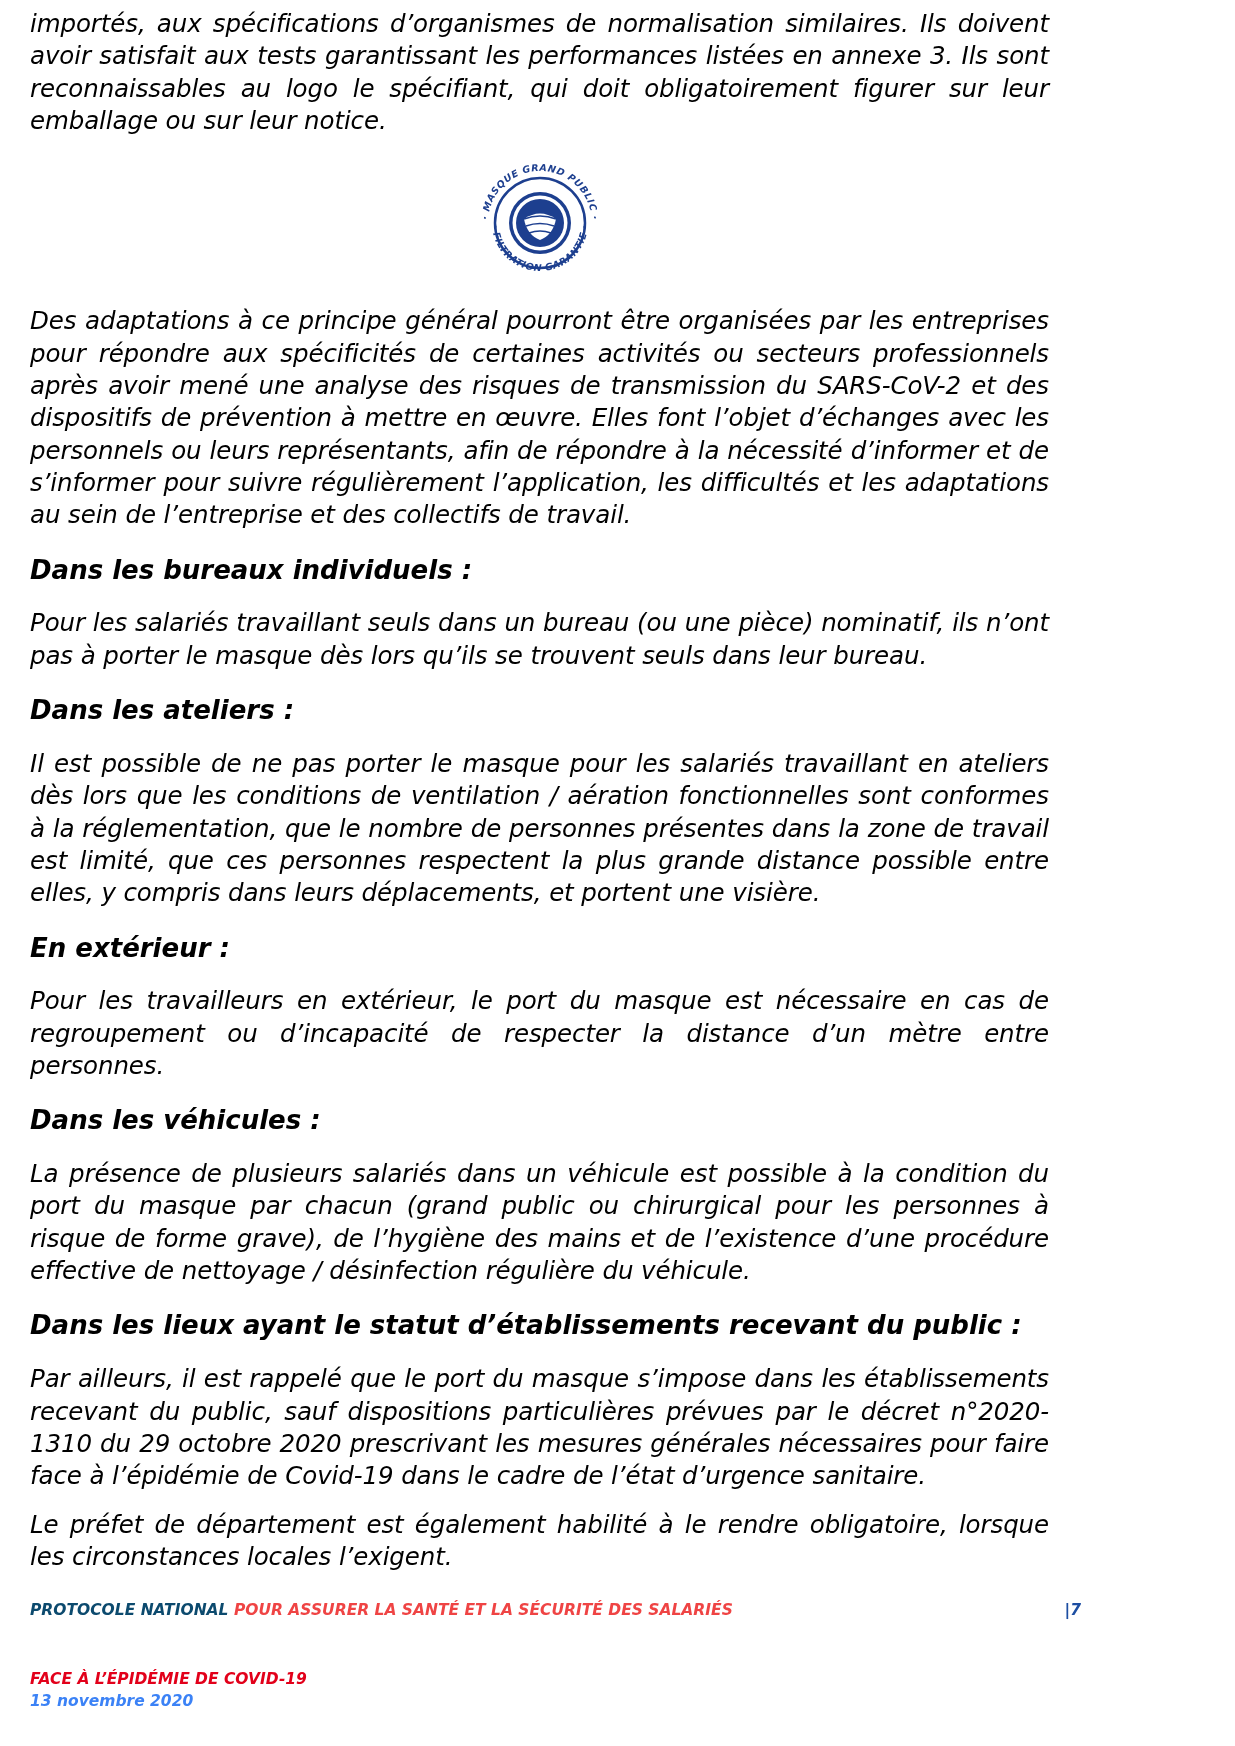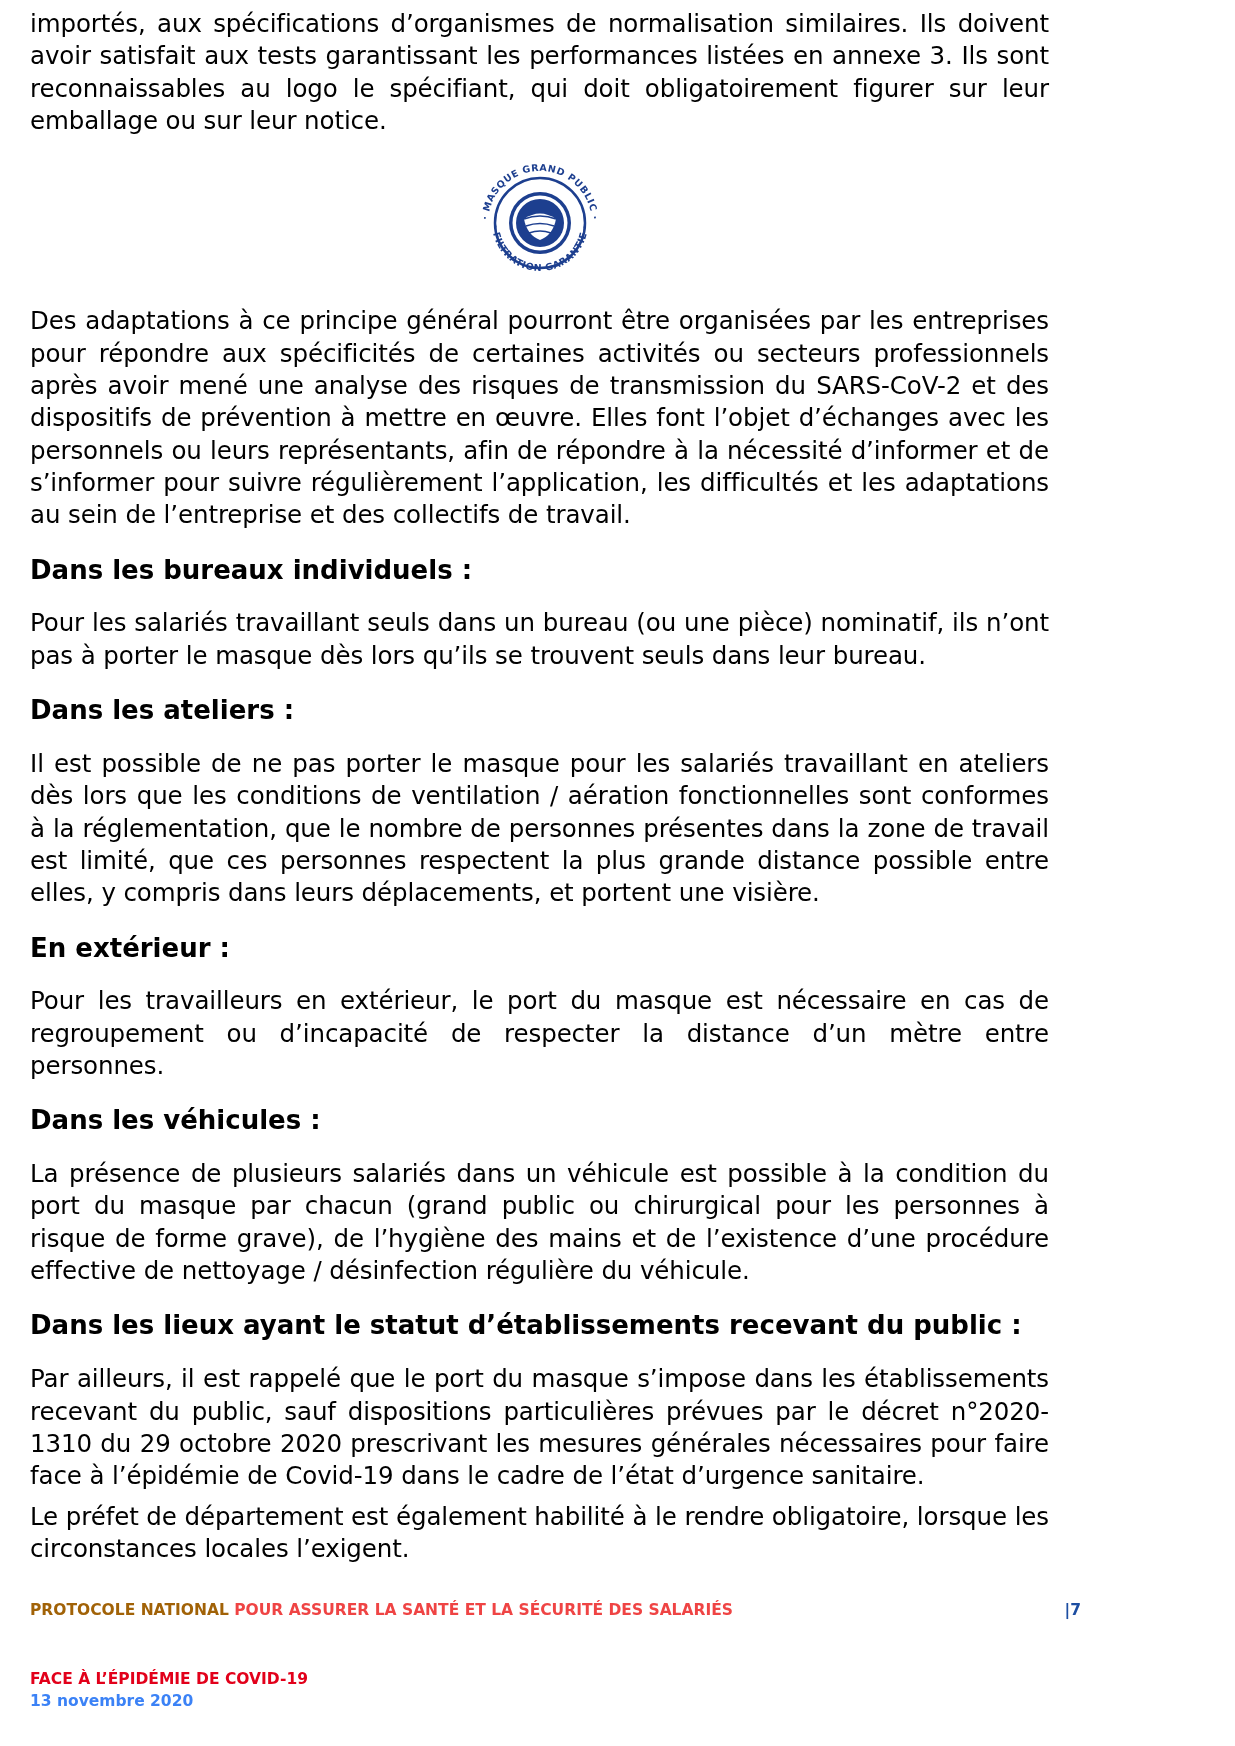--- a/index.html
+++ b/index.html
@@ -13,30 +13,31 @@
     position: relative;
     font-family: "DejaVu Sans", sans-serif;
     color: #000000;
   }
   .page {
     position: relative;
     width: 1111px;
     min-height: 1746px;
     box-sizing: border-box;
     padding: 8px 62px 0 30px;
+    font-style: italic;
   }
   p.body-text {
     font-size: 24.5px;
     line-height: 1.32;
     text-align: justify;
     margin: 0 0 22px 0;
     letter-spacing: -0.1px;
   }
   p.body-text.tight {
-    margin-bottom: 8px;
+    margin-bottom: 16px;
   }
   h2.section-head {
     font-size: 26px;
     font-weight: bold;
     margin: 0 0 20px 0;
     line-height: 1.3;
   }
   .logo-wrap {
     display: flex;
     justify-content: center;
@@ -51,21 +52,21 @@
   .footer {
     position: absolute;
     left: 30px;
     right: 30px;
     bottom: 34px;
     font-size: 15.5px;
     font-weight: bold;
     line-height: 1.38;
   }
   .footer .line1 .red {
-    color: #a16207;
+    color: #0c4a6e;
   }
   .footer .line1 .blue {
     color: #ef4444;
   }
   .footer .line2 {
     color: #e2001a;
     margin-top: 48px;
   }
   .footer .line3 {
     color: #3b82f6;

